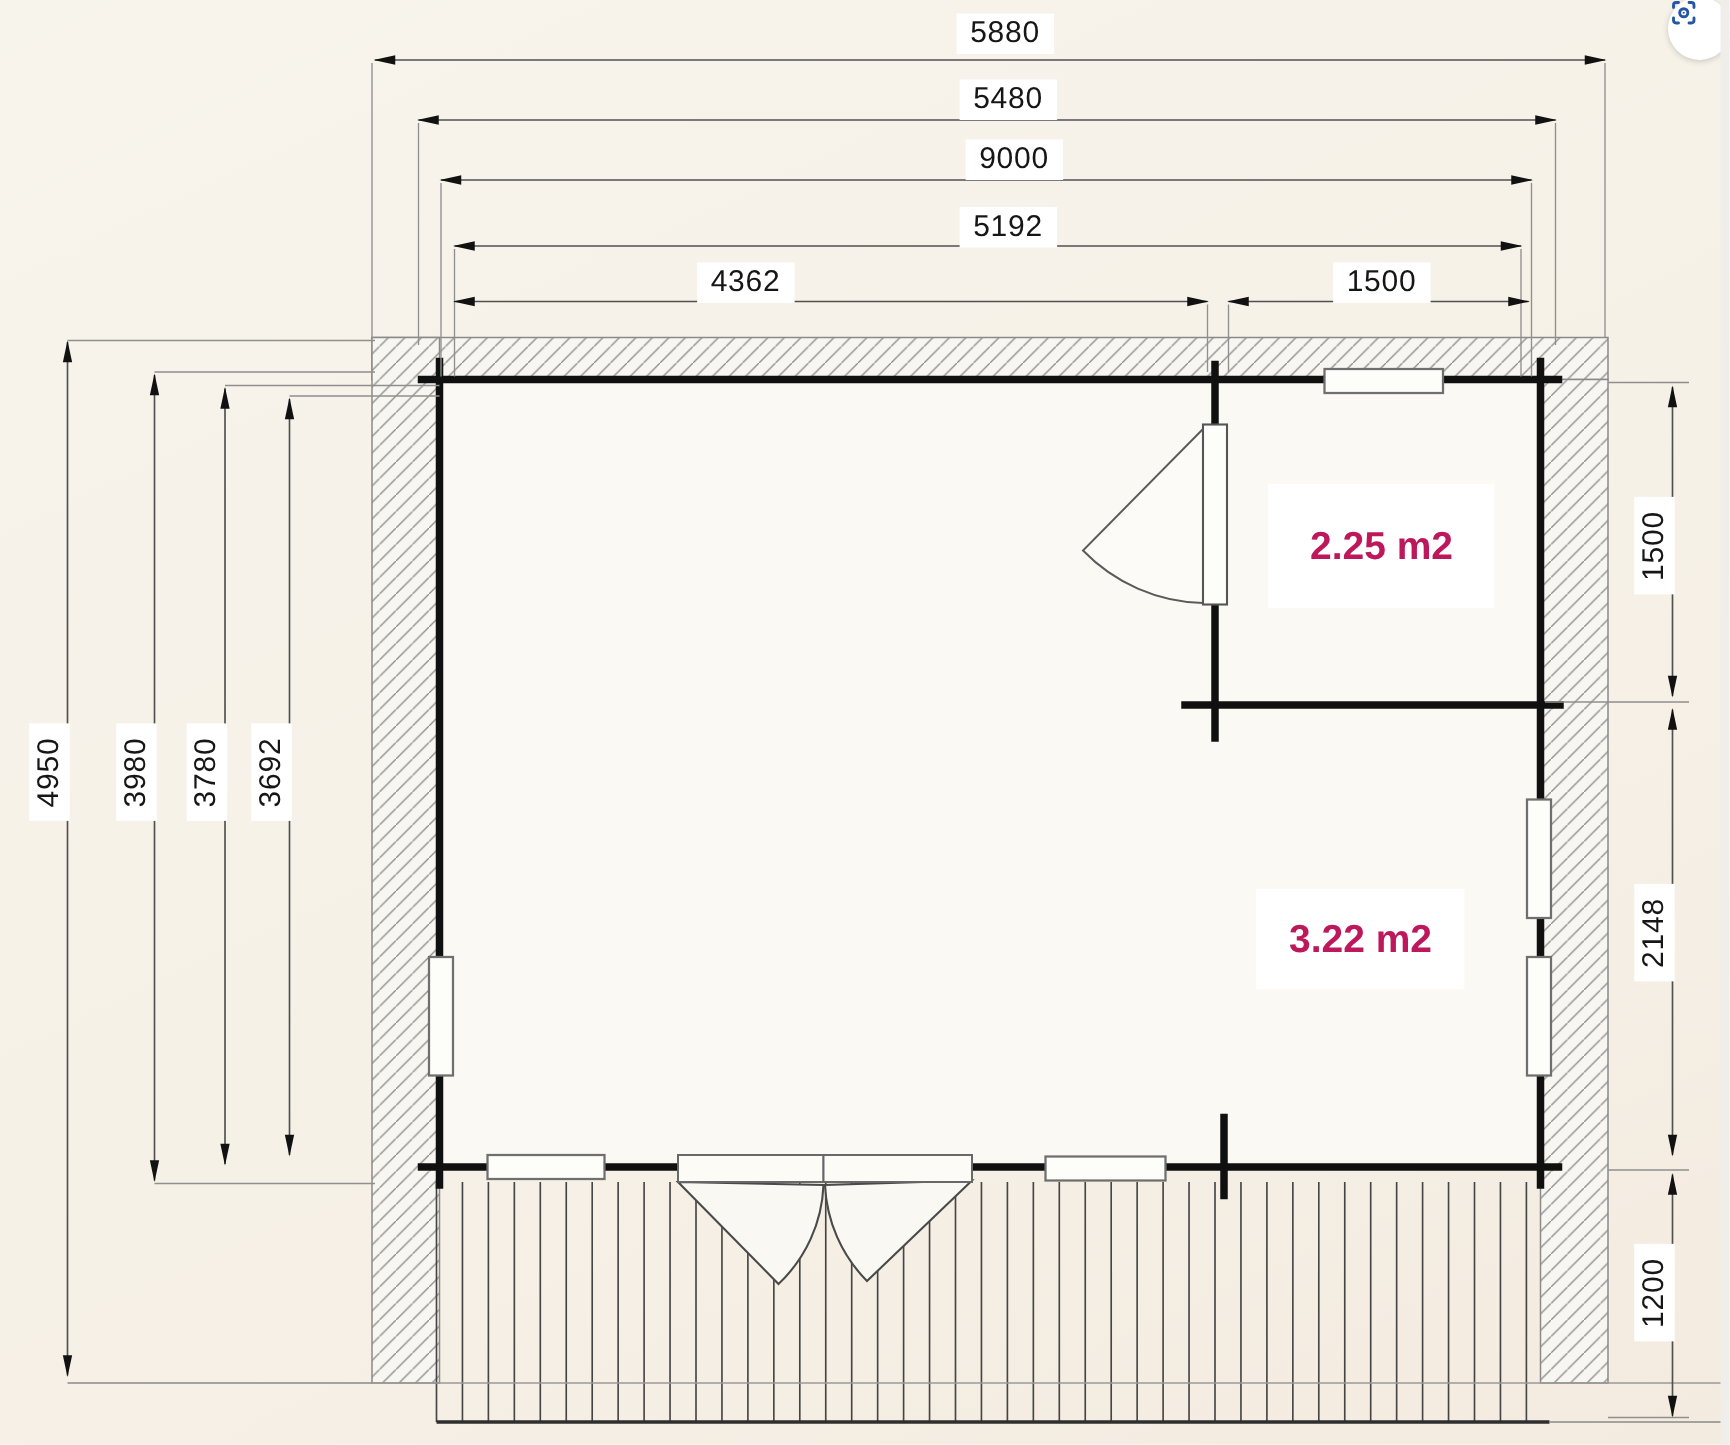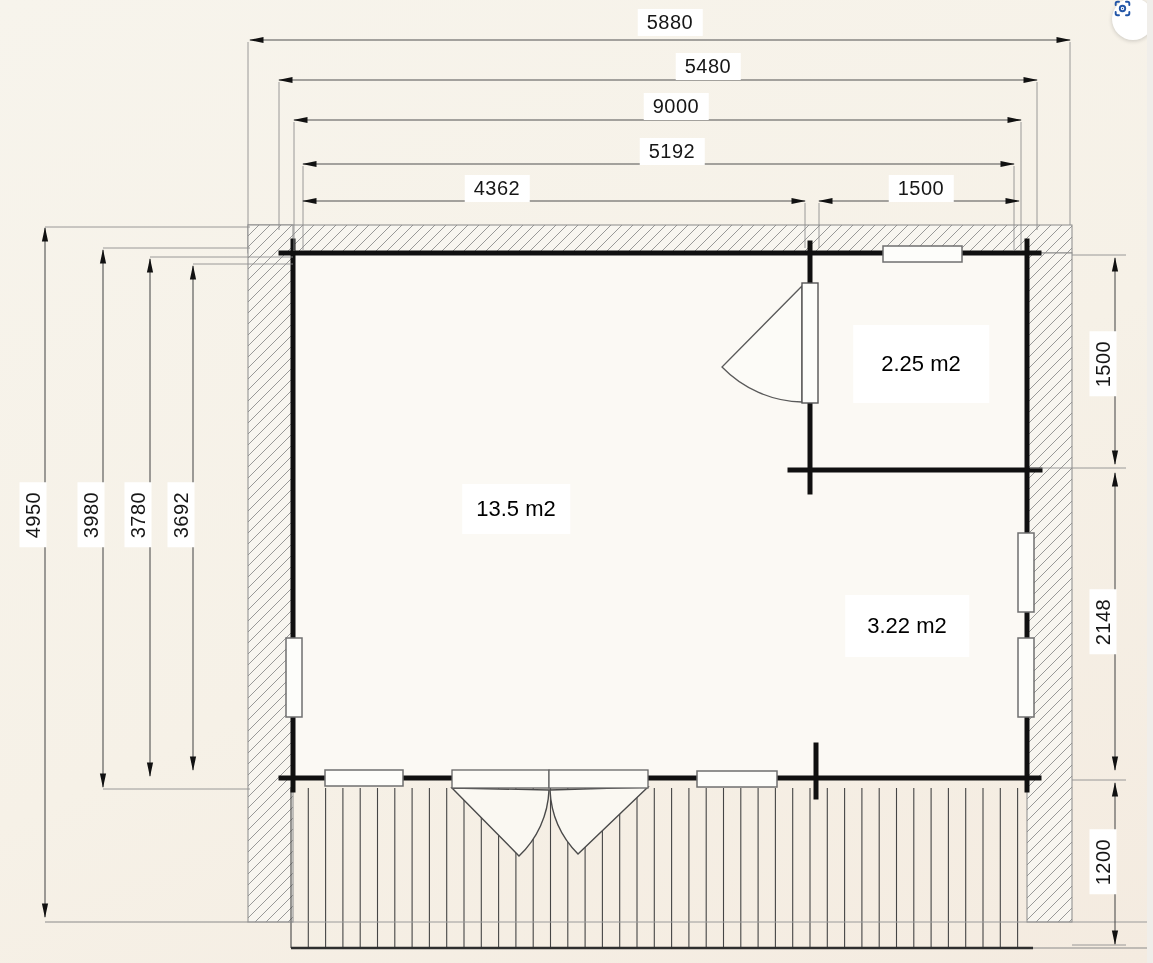--- a/index.html
+++ b/index.html
@@ -11,21 +11,21 @@
   .stage svg{position:absolute;left:0;top:0;}
   .edge-strip{position:absolute;right:0;top:0;width:6px;height:100%;background:#f0eeea;}
   .dim{
     position:absolute;font-size:20px;line-height:25px;color:#161616;
     background:#ffffff;padding:1px 9px;white-space:nowrap;letter-spacing:.5px;
   }
   .dim.h{transform:translateX(-50%);}
   .dim.v{transform:translate(-50%,-50%) rotate(-90deg);}
   .room{
     position:absolute;transform:translate(-50%,-50%);
-    font-size:22px;font-weight:normal;color:#000000;background:#ffffff;
+    font-size:26px;font-weight:bold;color:#be185d;background:#ffffff;
     white-space:nowrap;
   }
   .room.r-main{padding:12px 14px;}
   .room.r-tr{padding:26px 28px;}
   .room.r-br{padding:18px 22px;text-align:center;}
   .lens-btn{
     position:absolute;left:1112px;top:-2px;width:42px;height:42px;border:none;
     border-radius:50%;background:#ffffff;box-shadow:0 1px 4px rgba(0,0,0,.18);
     display:flex;align-items:center;justify-content:center;cursor:pointer;padding:0;
   }
@@ -171,36 +171,35 @@
       <line x1="103" y1="250" x2="103" y2="787"></line>
       <line x1="150" y1="259" x2="150" y2="776"></line>
       <line x1="193" y1="266" x2="193" y2="770"></line>
       <line x1="1115" y1="258" x2="1115" y2="464"></line>
       <line x1="1115" y1="473" x2="1115" y2="770"></line>
       <line x1="1115" y1="783" x2="1115" y2="944"></line>
     </g>
   </svg>
 
   <span class="dim h" style="left:670px;top:9px;">5880</span>
-  <span class="dim h" style="left:672px;top:53px;margin-left:36px;">5480</span>
+  <span class="dim h" style="left:672px;top:53px;">5480</span>
   <span class="dim h" style="left:676px;top:93px;">9000</span>
   <span class="dim h" style="left:672px;top:138px;text-align:center;">5192</span>
   <span class="dim h" style="left:497px;top:175px;">4362</span>
   <span class="dim h" style="left:921px;top:175px;">1500</span>
 
   <span class="dim v" style="left:33px;top:515px;">4950</span>
   <span class="dim v" style="left:91px;top:515px;">3980</span>
   <span class="dim v" style="left:138px;top:515px;">3780</span>
   <span class="dim v" style="left:181px;top:515px;">3692</span>
 
   <span class="dim v" style="left:1103px;top:364px;">1500</span>
   <span class="dim v" style="left:1103px;top:622px;">2148</span>
   <span class="dim v" style="left:1103px;top:862px;">1200</span>
 
-  <span class="room r-main" style="left:516px;top:509px;">13.5 m2</span>
   <span class="room r-tr" style="left:921px;top:364px;">2.25 m2</span>
   <span class="room r-br" style="left:907px;top:626px;">3.22 m2</span>
 
   <button class="lens-btn">
     <svg width="21" height="21" viewBox="0 0 24 24" fill="none" stroke="#2356a7" stroke-width="2.2" stroke-linecap="round">
       <path d="M4.2 8 V6.2 A2 2 0 0 1 6.2 4.2 H8"></path>
       <path d="M16 4.2 h1.8 A2 2 0 0 1 19.8 6.2 V8"></path>
       <path d="M19.8 16 v1.8 A2 2 0 0 1 17.8 19.8 H16"></path>
       <path d="M8 19.8 H6.2 A2 2 0 0 1 4.2 17.8 V16"></path>
       <circle cx="12" cy="12" r="3.1"></circle>

